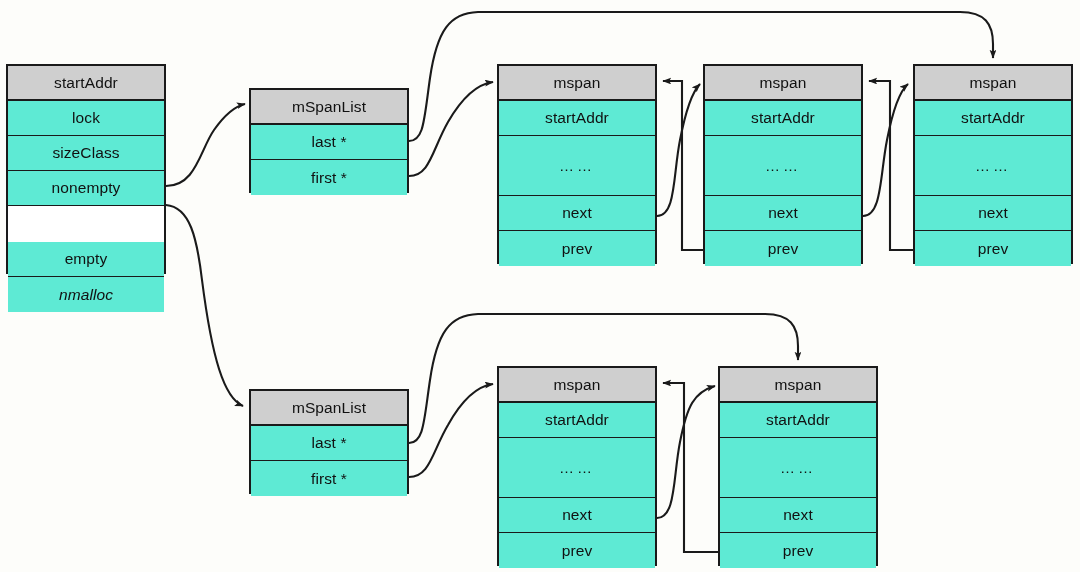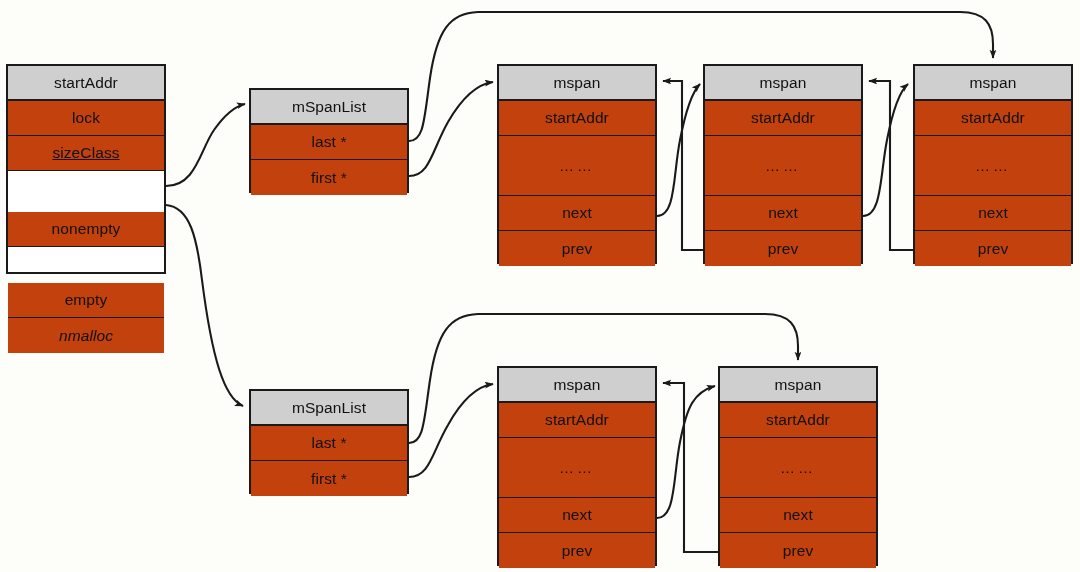--- a/index.html
+++ b/index.html
@@ -32,21 +32,21 @@
   }
   .row {
     box-sizing: border-box;
     width: 100%;
     display: flex;
     align-items: center;
     justify-content: center;
     font-size: 15.5px;
     color: #111111;
     letter-spacing: 0.1px;
-    background: #c2410c;
+    background: #5eead4;
     border-bottom: 1.6px solid #1a1a1a;
   }
   .row:last-child { border-bottom: none; }
   .row.header {
     background: #cfcfcf;
     border-bottom: 2px solid #1a1a1a;
   }
   .row.dots {
     letter-spacing: 3px;
     font-size: 15px;
@@ -89,22 +89,22 @@
 
       <path d="M657,518 C676,518 673,477 680,442 C687,406 694,392 715,386" marker-end="url(#arrow)"></path>
 
       <path d="M718,552 L684,552 L684,383 L663,383" marker-end="url(#arrow)"></path>
     </g>
   </svg>
 
   <div class="box" style="left:6px; top:64px; width:160px; height:210px;">
     <div class="row header" style="height:35px;">startAddr</div>
     <div class="row" style="height:35px;">lock</div>
-    <div class="row" style="height:35px;text-decoration:underline;">sizeClass</div>
-    <div class="row" style="height:35px;margin-top:41px;">nonempty</div>
+    <div class="row" style="height:35px;">sizeClass</div>
+    <div class="row" style="height:35px;">nonempty</div>
     <div class="row" style="height:35px;margin-top:36px;">empty</div>
     <div class="row" style="height:35px;font-style:italic;">nmalloc</div>
   </div>
 
   <div class="box" style="left:249px; top:88px; width:160px; height:105px;">
     <div class="row header" style="height:35px;">mSpanList</div>
     <div class="row" style="height:35px;">last *</div>
     <div class="row" style="height:35px;">first *</div>
   </div>
 

